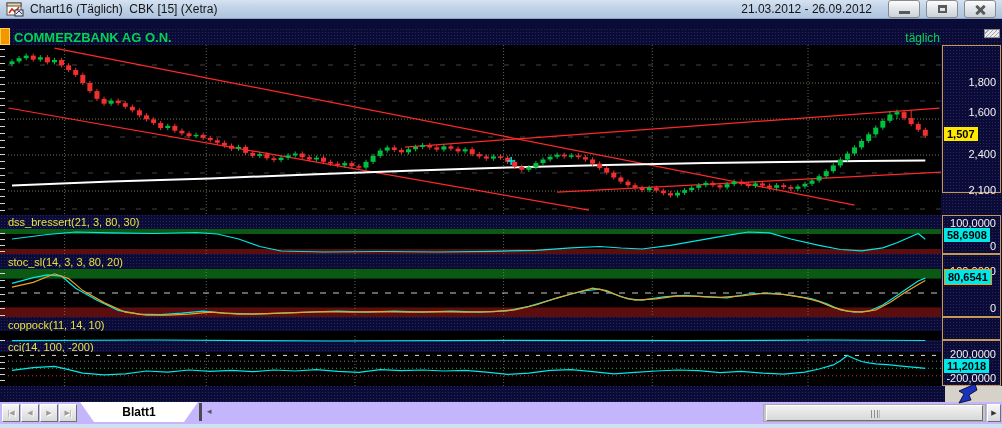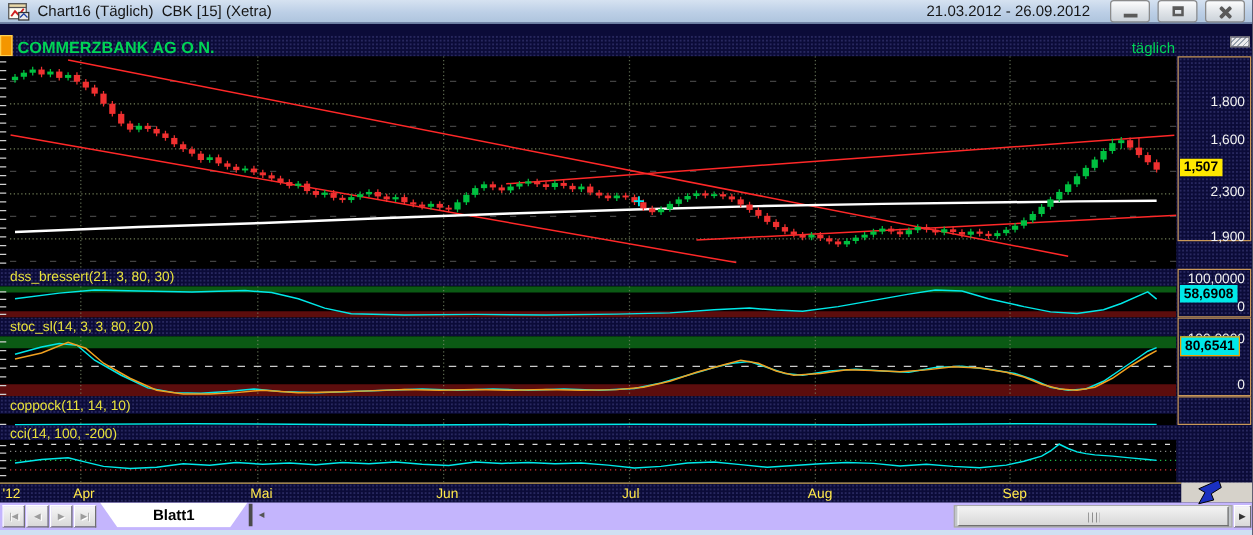--- a/index.html
+++ b/index.html
@@ -489,49 +489,45 @@
           <rect x="0" y="16" width="5" height="1" fill="#d0d0d0"></rect>
           <rect x="0" y="22" width="5" height="1" fill="#d0d0d0"></rect>
           <rect x="0" y="28" width="5" height="1" fill="#d0d0d0"></rect>
           <line x1="8" y1="3.4000000000000004" x2="941" y2="3.4000000000000004" stroke="#e8e8e8" stroke-width="1" stroke-dasharray="4,7" opacity="0.95"></line>
           <line x1="8" y1="9.18" x2="941" y2="9.18" stroke="#8a8a8a" stroke-width="1" stroke-dasharray="1,3" opacity="0.95"></line>
           <line x1="8" y1="16.32" x2="941" y2="16.32" stroke="#22c24a" stroke-width="1" stroke-dasharray="1,3" opacity="0.95"></line>
           <line x1="8" y1="23.799999999999997" x2="941" y2="23.799999999999997" stroke="#e23a3a" stroke-width="1" stroke-dasharray="1,3" opacity="0.95"></line>
           <polyline points="12.0,18.4 33.2,15.6 54.5,14.3 68.6,17.7 82.8,21.1 104.0,22.8 125.3,21.8 146.5,19.0 167.8,20.1 189.0,18.0 210.2,19.4 231.5,18.4 252.7,19.7 274.0,18.0 295.2,19.0 316.4,17.7 337.7,19.4 358.9,20.4 380.2,17.7 401.4,18.7 422.6,18.0 443.9,19.0 465.1,18.4 486.4,20.1 507.6,22.4 528.8,21.1 550.1,18.4 571.3,17.7 592.6,19.7 613.8,21.8 635.0,20.4 656.3,19.0 677.5,18.0 698.8,18.7 720.0,20.7 741.2,19.4 762.5,21.1 783.7,22.1 805.0,20.1 819.1,17.0 833.3,12.9 840.4,8.8 847.4,3.4 854.5,6.8 861.6,9.5 868.7,10.9 875.8,11.9 889.9,12.9 904.1,14.3 918.2,15.6 925.3,16.3" fill="none" stroke="#00e8e8" stroke-width="1.2"></polyline>
         </svg></div>
 
-    <div class="xaxis navy" id="xaxis">
-        <span style="left: 2px;">'12</span>
-        <span style="left: 58.64px;">Apr</span>
-        <span style="left: 200.24px;">Mai</span>
-        <span style="left: 348.92px;">Jun</span>
-        <span style="left: 497.6px;">Jul</span>
-        <span style="left: 646.28px;">Aug</span>
-        <span style="left: 802.04px;">Sep</span>
-      </div>
     <div class="gray-corner"></div>
 
     <div class="rpanel navy" id="rp-main">
       <span class="rlabel" style="top:30px">1,800</span>
       <span class="rlabel" style="top:60px">1,600</span>
-      <span class="rlabel" style="top:102px">2,300</span>
-      <span class="rlabel" style="top:138px">1,900</span>
+      <span class="rlabel" style="top:102px">2,400</span>
+      <span class="rlabel" style="top:138px">2,100</span>
       <span class="badge badge-yellow" style="top:81px">1,507</span>
     </div>
     <div class="rpanel navy" id="rp-dss">
       <span class="rlabel" style="top:1px">100,0000</span>
       <span class="rlabel" style="top:24px">0</span>
       <span class="badge badge-cyan" style="top:12px">58,6908</span>
     </div>
     <div class="rpanel navy" id="rp-stoc">
       <span class="rlabel" style="top:10px">100,0000</span>
       <span class="rlabel" style="top:47px">0</span>
       <span class="badge badge-cyan badge-border" style="top:14px">80,6541</span>
     </div>
     <div class="rpanel navy" id="rp-cop"></div>
+    <div class="rpanel navy" id="rp-cci">
+      <span class="rlabel" style="top:7px">200,0000</span>
+      <span class="rlabel" style="top:31px">-200,0000</span>
+      <span class="badge badge-cyan" style="top:18px">11,2018</span>
+    </div>
   </div>
 
   <div class="tabbar">
     <span class="navbtn" style="left:2px">|◀</span>
     <span class="navbtn" style="left:21px">◀</span>
     <span class="navbtn" style="left:40px">▶</span>
     <span class="navbtn" style="left:59px">▶|</span>
     <span class="sheettab">Blatt1</span>
     <span class="tab-endbar"></span>
     <span class="tab-smallarrow">◂</span>

